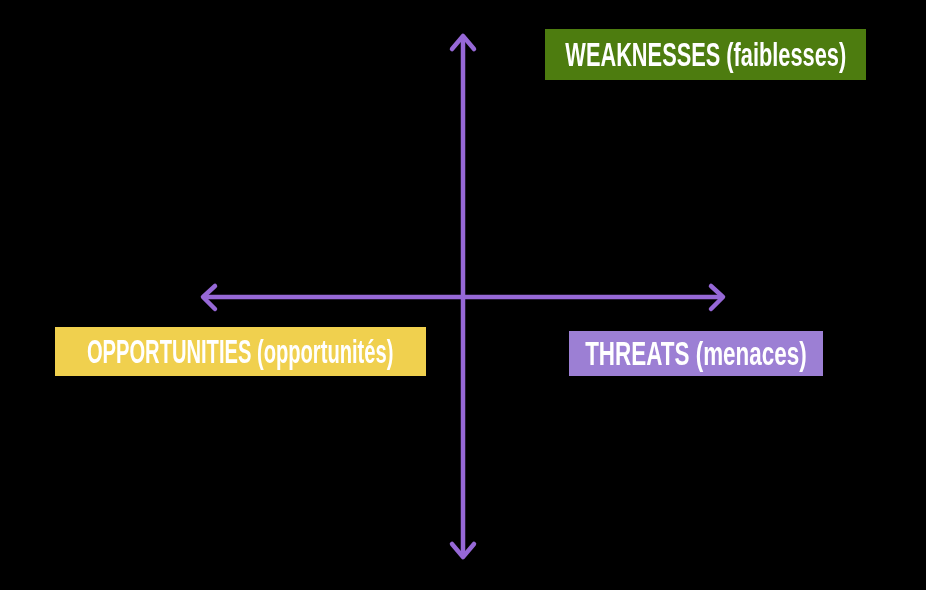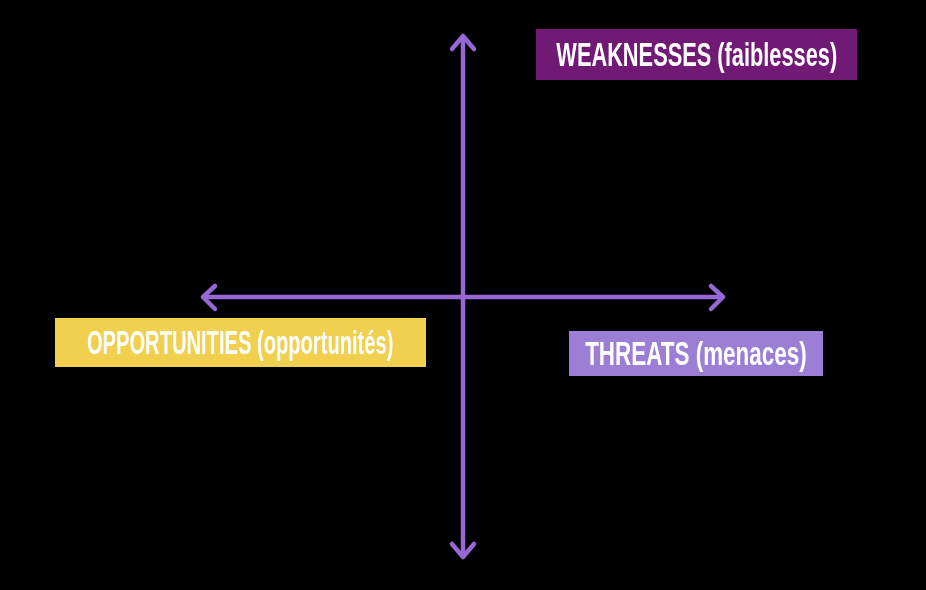--- a/index.html
+++ b/index.html
@@ -28,21 +28,21 @@
   .label-text {
     font-weight: 700;
     font-size: 33px;
     line-height: 1;
     white-space: nowrap;
     letter-spacing: 0px;
     transform-origin: center center;
   }
   .q-strengths      { left: 122px; top: 29px;  width: 285px; height: 50px; }
   .q-weaknesses     { left: 536px; top: 29px;  width: 321px; height: 51px; }
-  .q-opportunities  { left: 55px;  top: 318px; width: 371px; height: 49px; }
+  .q-opportunities  { left: 55px;  top: 327px; width: 371px; height: 49px; }
   .q-threats        { left: 569px; top: 331px; width: 254px; height: 45px; }
   .q-strengths     .label-text { transform: scaleX(0.75); }
   .q-weaknesses    .label-text { transform: scaleX(0.66); }
   .q-opportunities .label-text { transform: scaleX(0.61); }
   .q-threats       .label-text { transform: scaleX(0.68); }
 </style>
 </head>
 <body>
 
 <div class="canvas" style="background-color: rgb(0, 0, 0);">
@@ -52,21 +52,21 @@
       <line x1="463" y1="38" x2="463" y2="555"></line>
       <line x1="204" y1="297" x2="722" y2="297"></line>
       <polyline points="452,49 463,36 474,49"></polyline>
       <polyline points="452,544 463,557 474,544"></polyline>
       <polyline points="215,286 203,297 215,309"></polyline>
       <polyline points="711,286 723,297 711,309"></polyline>
     </g>
   </svg>
 
 
-  <div class="label q-weaknesses" style="background-color: #701a75;">
+  <div class="label q-weaknesses" style="background-color: #4d7c0f; margin-left: 9px;">
     <span class="label-text" style="color: rgb(255, 255, 255);">WEAKNESSES (faiblesses)</span>
   </div>
 
   <div class="label q-opportunities" style="background-color: rgb(240, 208, 78);">
     <span class="label-text" style="color: rgb(255, 255, 255);">OPPORTUNITIES (opportunités)</span>
   </div>
 
   <div class="label q-threats" style="background-color: rgb(156, 127, 212); text-align: right;">
     <span class="label-text" style="color: rgb(255, 255, 255);">THREATS (menaces)</span>
   </div>

